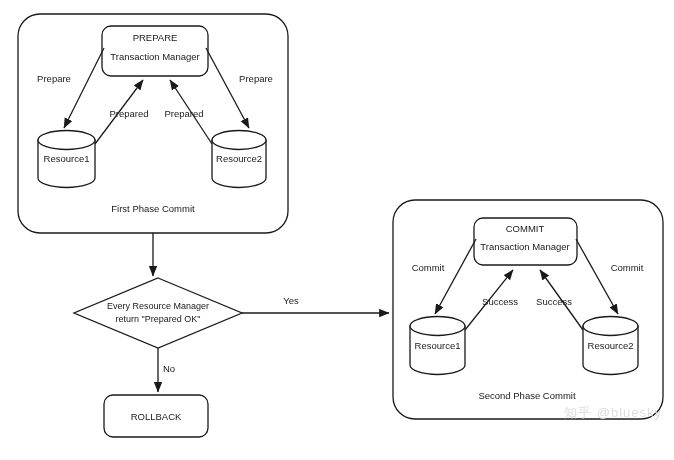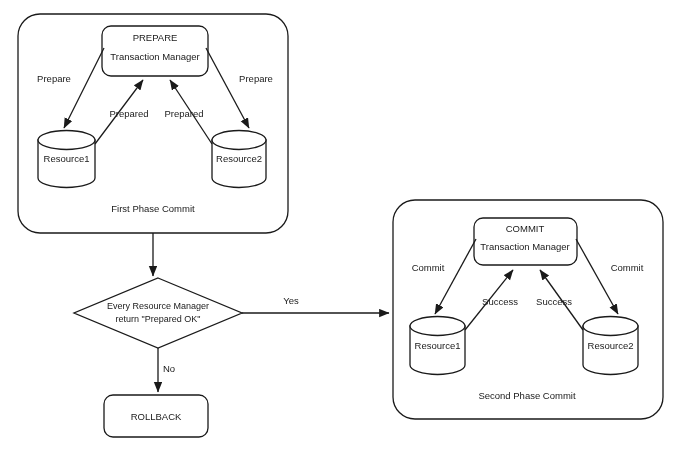--- a/index.html
+++ b/index.html
@@ -161,13 +161,14 @@
       <line class="conn" x1="583" y1="330" x2="540" y2="270" marker-end="url(#arrowhead)"></line>
       <text class="dg-text" x="554" y="302">Success</text>
 
       <line class="conn" x1="576" y1="239" x2="618" y2="314" marker-end="url(#arrowhead)"></line>
       <text class="dg-text" x="627" y="268">Commit</text>
 
       <text class="dg-text" x="527" y="396">Second Phase Commit</text>
     </g>
   </svg>
 
+  <div class="watermark">知乎 @bluesky</div>
 </div>
 
 </body></html>

